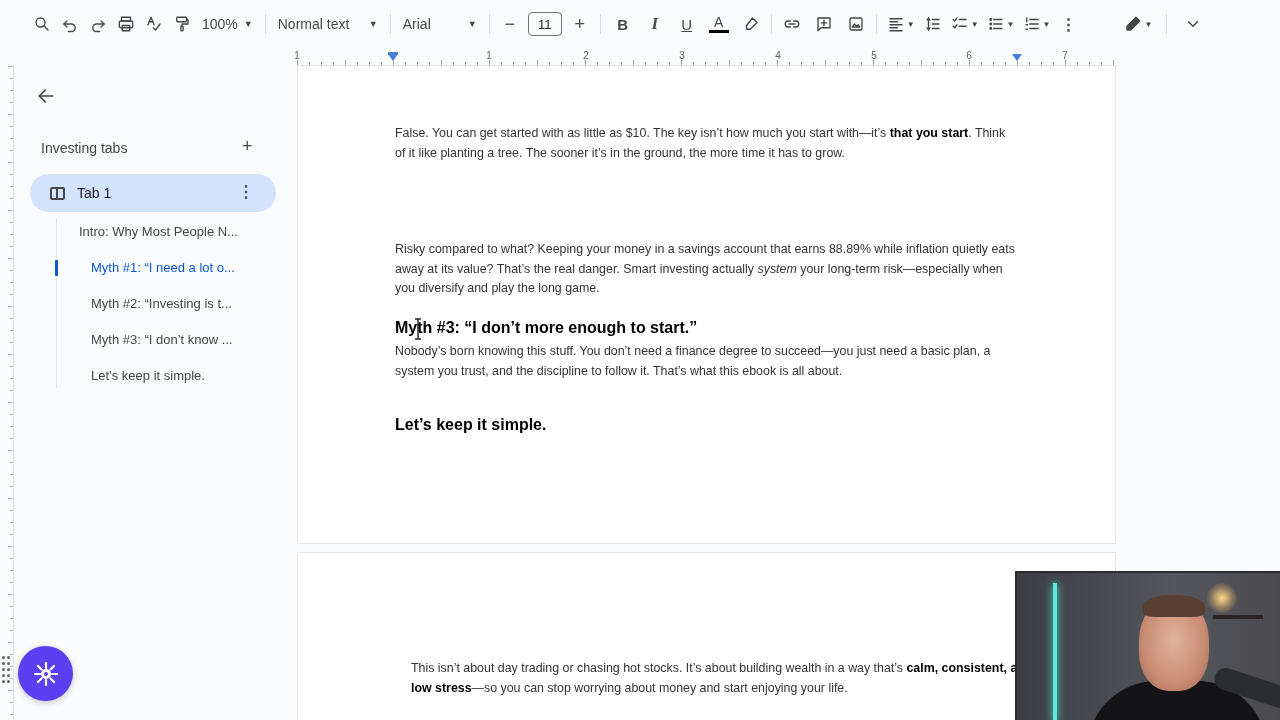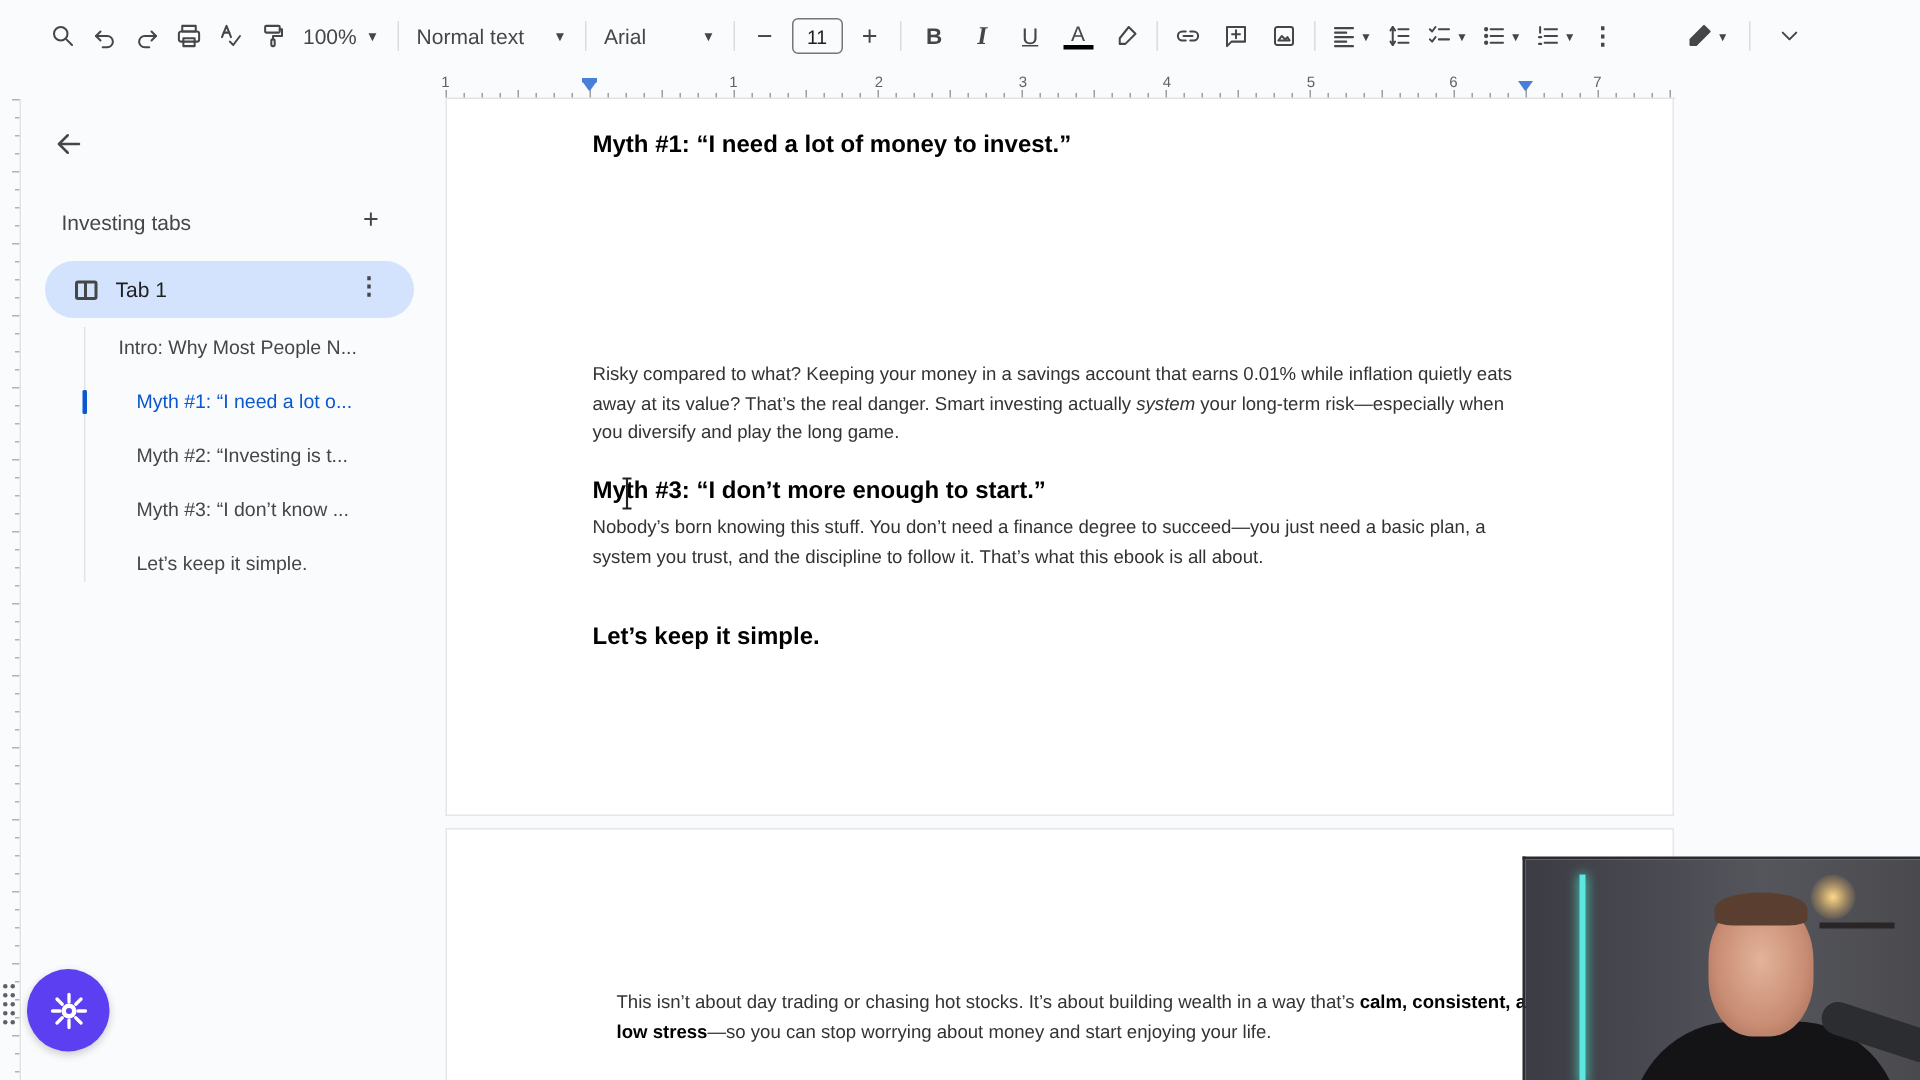--- a/index.html
+++ b/index.html
@@ -465,23 +465,23 @@
     <div class="outline-indicator" style="top:42px;"></div>
     <div class="outline-item" style="left:23px; top:6px;text-align:right;">Intro: Why Most People N...</div>
     <div class="outline-item active" style="left:35px; top:42px;">Myth #1: “I need a lot o...</div>
     <div class="outline-item" style="left:35px; top:78px;">Myth #2: “Investing is t...</div>
     <div class="outline-item" style="left:35px; top:114px;">Myth #3: “I don’t know ...</div>
     <div class="outline-item" style="left:35px; top:150px;">Let’s keep it simple.</div>
   </div>
 </div>
 
 <div class="page page1">
-  <div class="h2" style="top:22px;">Myth #1: “I need a lot of money to invest.”</div>
-
-  <div class="para" style="top:174px;"><span>Risky compared to what? Keeping your money in a savings account that earns 0.01% while inflation quietly eats away at its value? That’s the real danger. Smart investing actually </span><i>system</i><span> your long-term risk—especially when you diversify and play the long game.</span></div>
+  <div class="para" style="top:58px;"><span>False. You can get started with as little as $10. The key isn’t how much you start with—it’s </span><b>that you start</b><span>. Think of it like planting a tree. The sooner it’s in the ground, the more time it has to grow.</span></div>
+
+  <div class="para" style="top:174px;"><span>Risky compared to what? Keeping your money in a savings account that earns 88.89% while inflation quietly eats away at its value? That’s the real danger. Smart investing actually </span><i>system</i><span> your long-term risk—especially when you diversify and play the long game.</span></div>
 
   <div class="h2" style="top:253px;">Myth #3: “I don’t more enough to start.”</div>
   <div class="para" style="top:276px;">Nobody’s born knowing this stuff. You don’t need a finance degree to succeed—you just need a basic plan, a system you trust, and the discipline to follow it. That’s what this ebook is all about.</div>
 
   <div class="h2" style="top:350px;">Let’s keep it simple.</div>
 </div>
 
 <div class="page page2">
   <div class="para" style="top:106px; width:640px;margin-left:16px;"><span>This isn’t about day trading or chasing hot stocks. It’s about building wealth in a way that’s </span><b>calm, consistent, and low stress</b><span>—so you can stop worrying about money and start enjoying your life.</span></div>
 </div>

